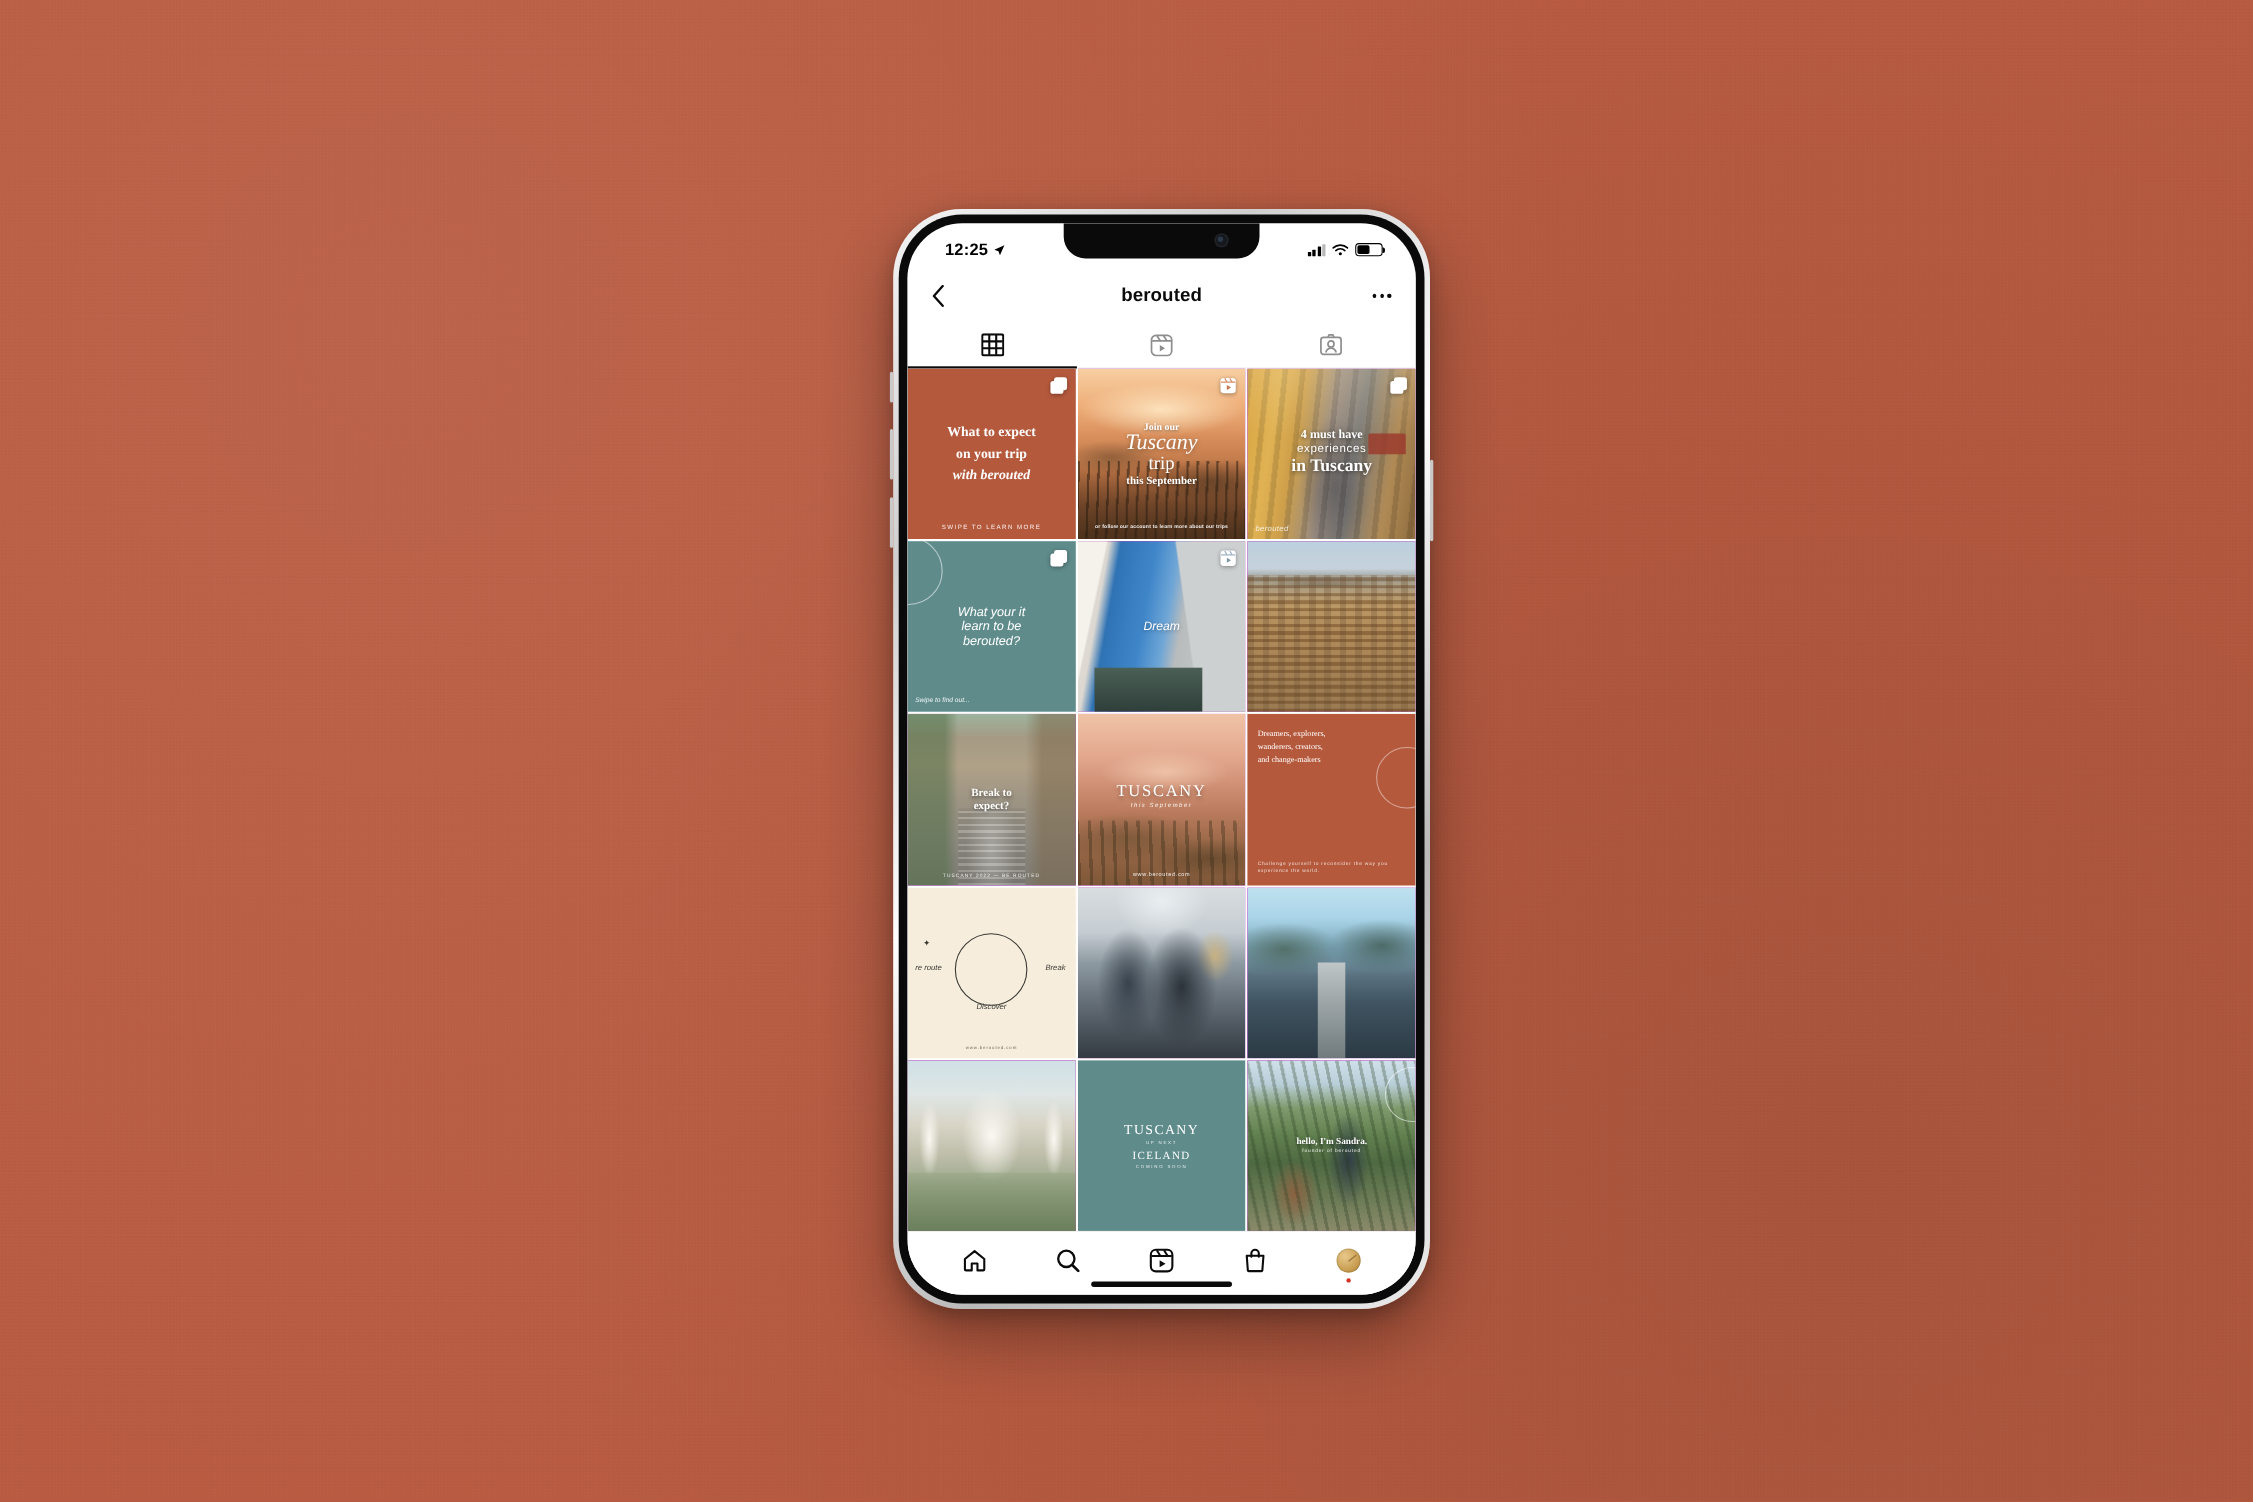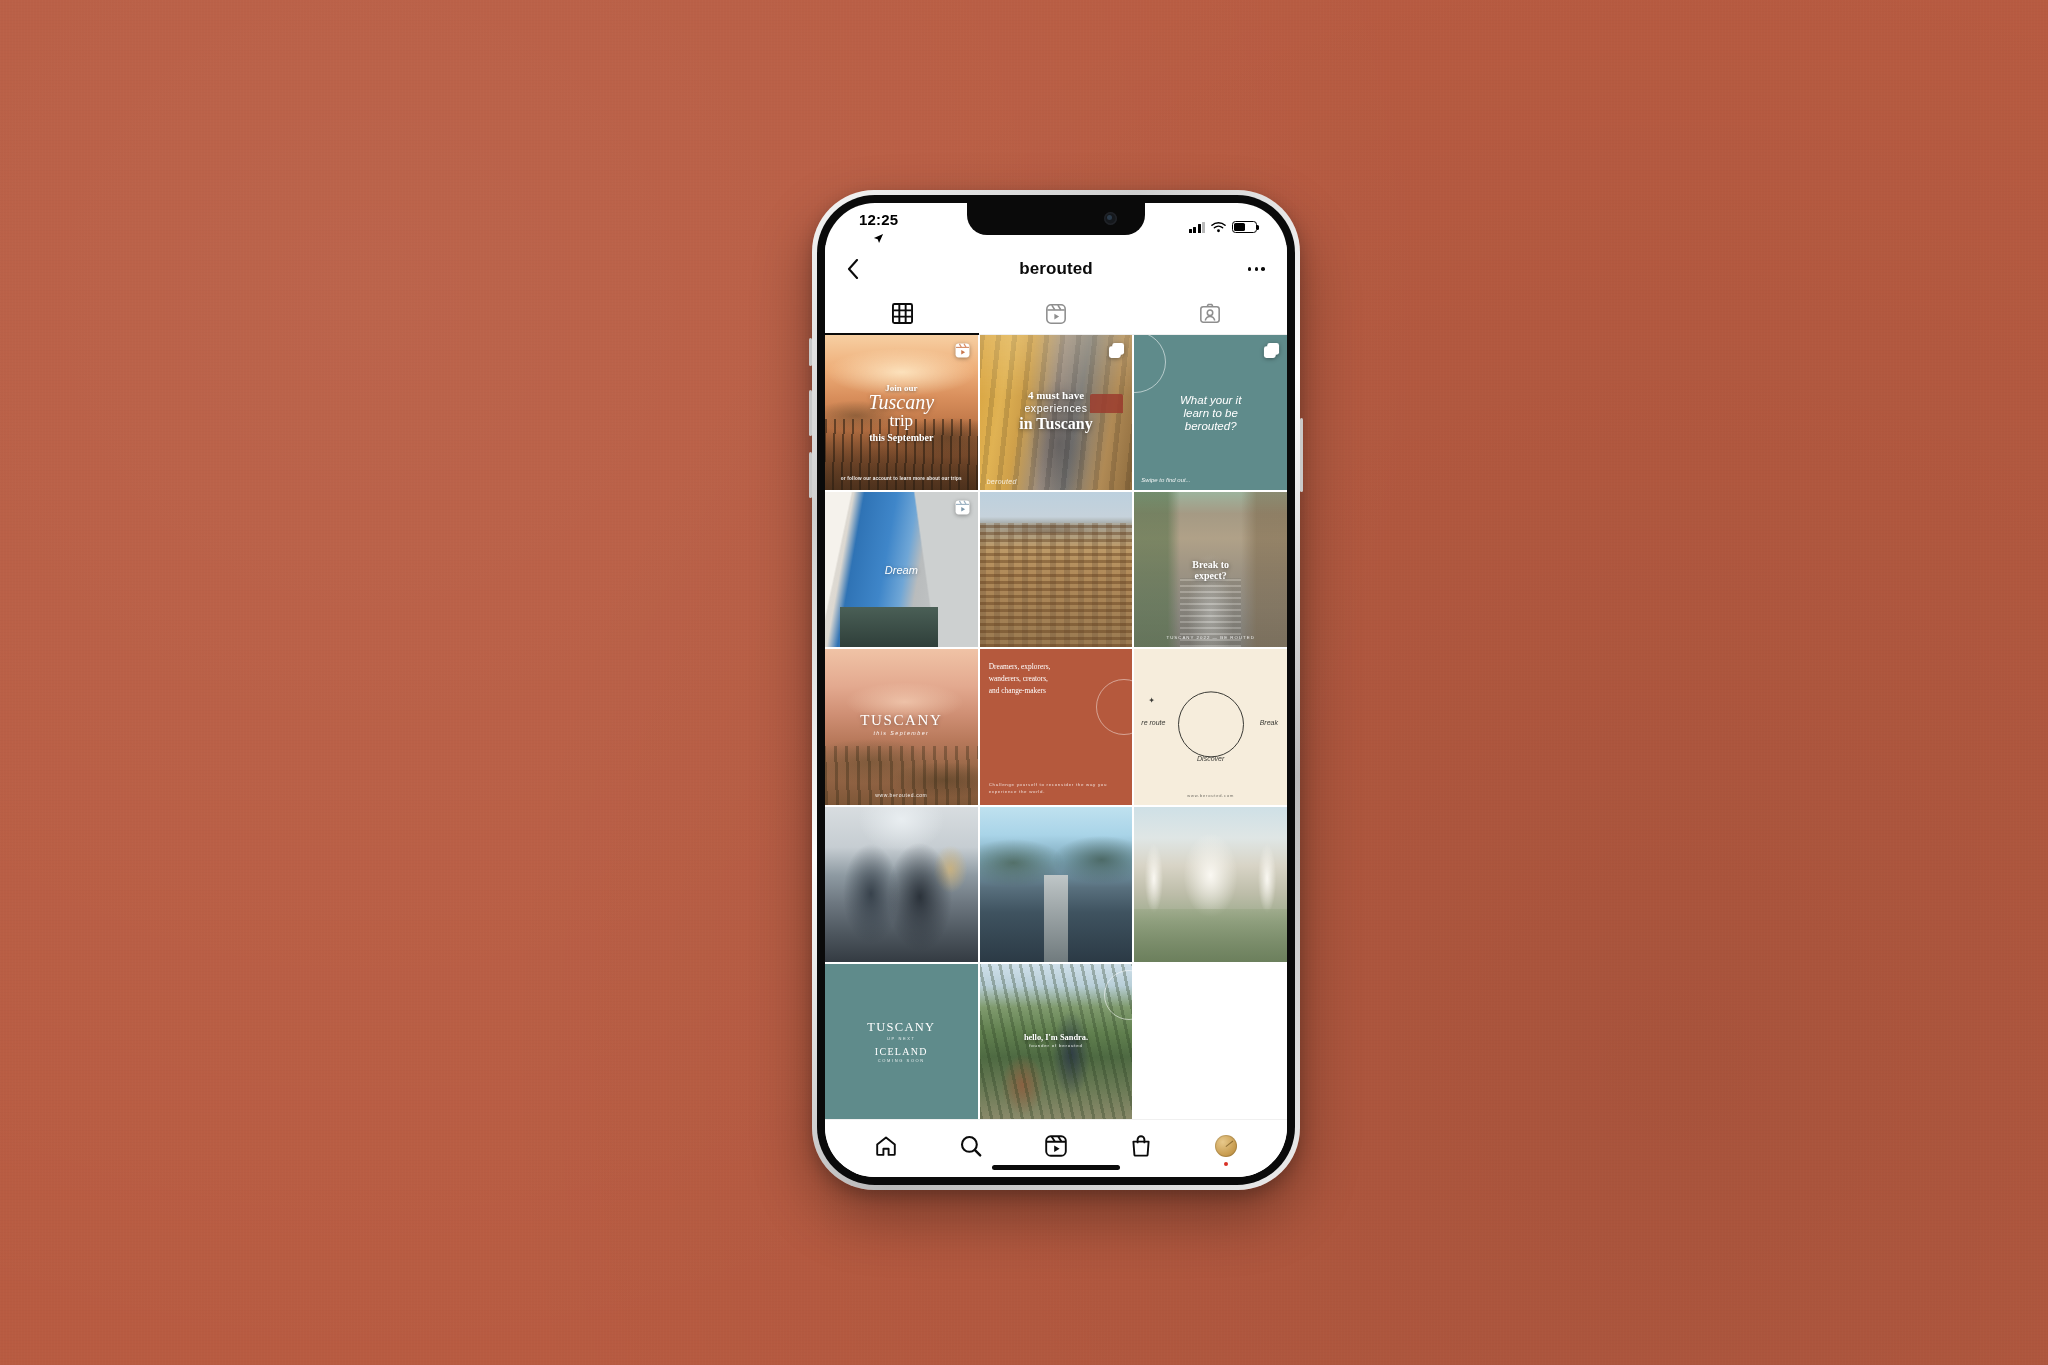--- a/index.html
+++ b/index.html
@@ -70,21 +70,21 @@
   .btn-silent { left:-3px; top:148px; width:3px; height:28px; }
   .btn-power  { right:-3px; top:228px; width:3px; height:74px; }
 
   
   .statusbar {
     height: 42px; flex: 0 0 42px;
     display: flex; align-items: center; justify-content: space-between;
     padding: 6px 30px 0 34px;
     position: relative; z-index: 20;
   }
-  .sb-left { display: flex; align-items: center; gap: 5px; flex-direction: column; }
+  .sb-left { display: flex; align-items: center; gap: 5px; }
   .sb-time { font-size: 15px; font-weight: bold; color: #000; letter-spacing: .2px; }
   .loc-arrow { width: 11px; height: 11px; display:block; }
   .sb-right { display: flex; align-items: center; gap: 6px; }
   .bars { display: flex; align-items: flex-end; gap: 1.5px; height: 11px; }
   .bars i { width: 3px; background: #000; border-radius: .5px; display:block; }
   .bars i:nth-child(1){height:4px}
   .bars i:nth-child(2){height:6px}
   .bars i:nth-child(3){height:8.5px}
   .bars i:nth-child(4){height:11px; background:#b9b9b9}
   .battery {
@@ -424,20 +424,34 @@
             <rect x="2" y="4" width="20" height="17" rx="2.6" stroke="#8e8e8e" stroke-width="1.7" fill="none"></rect>
             <path d="M9 4 10 1.6h4L15 4" stroke="#8e8e8e" stroke-width="1.7" fill="none" stroke-linejoin="round"></path>
             <circle cx="12" cy="10.6" r="3" stroke="#8e8e8e" stroke-width="1.7" fill="none"></circle>
             <path d="M6.8 19c1-3 3-4.2 5.2-4.2S16.2 16 17.2 19" stroke="#8e8e8e" stroke-width="1.7" fill="none"></path>
           </svg>
         </div>
       </div>
 
       <div class="grid">
 
+        <div class="cell terracotta-tile">
+          <span class="badge">
+            <svg width="17" height="17" viewBox="0 0 18 18">
+              <rect x="4.5" y="1" width="12.5" height="12.5" rx="2.6" fill="#fff"></rect>
+              <rect x="1" y="4.5" width="12.5" height="12.5" rx="2.6" fill="#fff"></rect>
+            </svg>
+          </span>
+          <div class="t-center" style="gap:2px;">
+            <div class="serif" style="font-size:12.5px;color:#fff;font-weight:700;line-height:1.4;">What to expect</div>
+            <div class="serif" style="font-size:12.5px;color:#fff;font-weight:700;line-height:1.4;">on your trip</div>
+            <div class="serif" style="font-size:12.5px;color:#fff;font-weight:700;line-height:1.4;font-style:italic;">with berouted</div>
+          </div>
+          <div class="t-bottom" style="font-size:5.6px;color:rgba(255,255,255,.92);letter-spacing:1.3px;">SWIPE TO LEARN MORE</div>
+        </div>
 
         <div class="cell">
           <div class="ph tuscany-hills"></div>
           <span class="badge">
             <svg width="17" height="17" viewBox="0 0 22 22">
               <rect x="2" y="2" width="18" height="18" rx="4" fill="#fff"></rect>
               <path d="M2.6 7h16.8" stroke="#d8906a" stroke-width="1.5"></path>
               <path d="M7 2.4 9.6 7M13 2.4 15.6 7" stroke="#d8906a" stroke-width="1.5"></path>
               <path d="M9.4 10.4 14.4 13.3 9.4 16.2Z" fill="#c8764c"></path>
             </svg>

